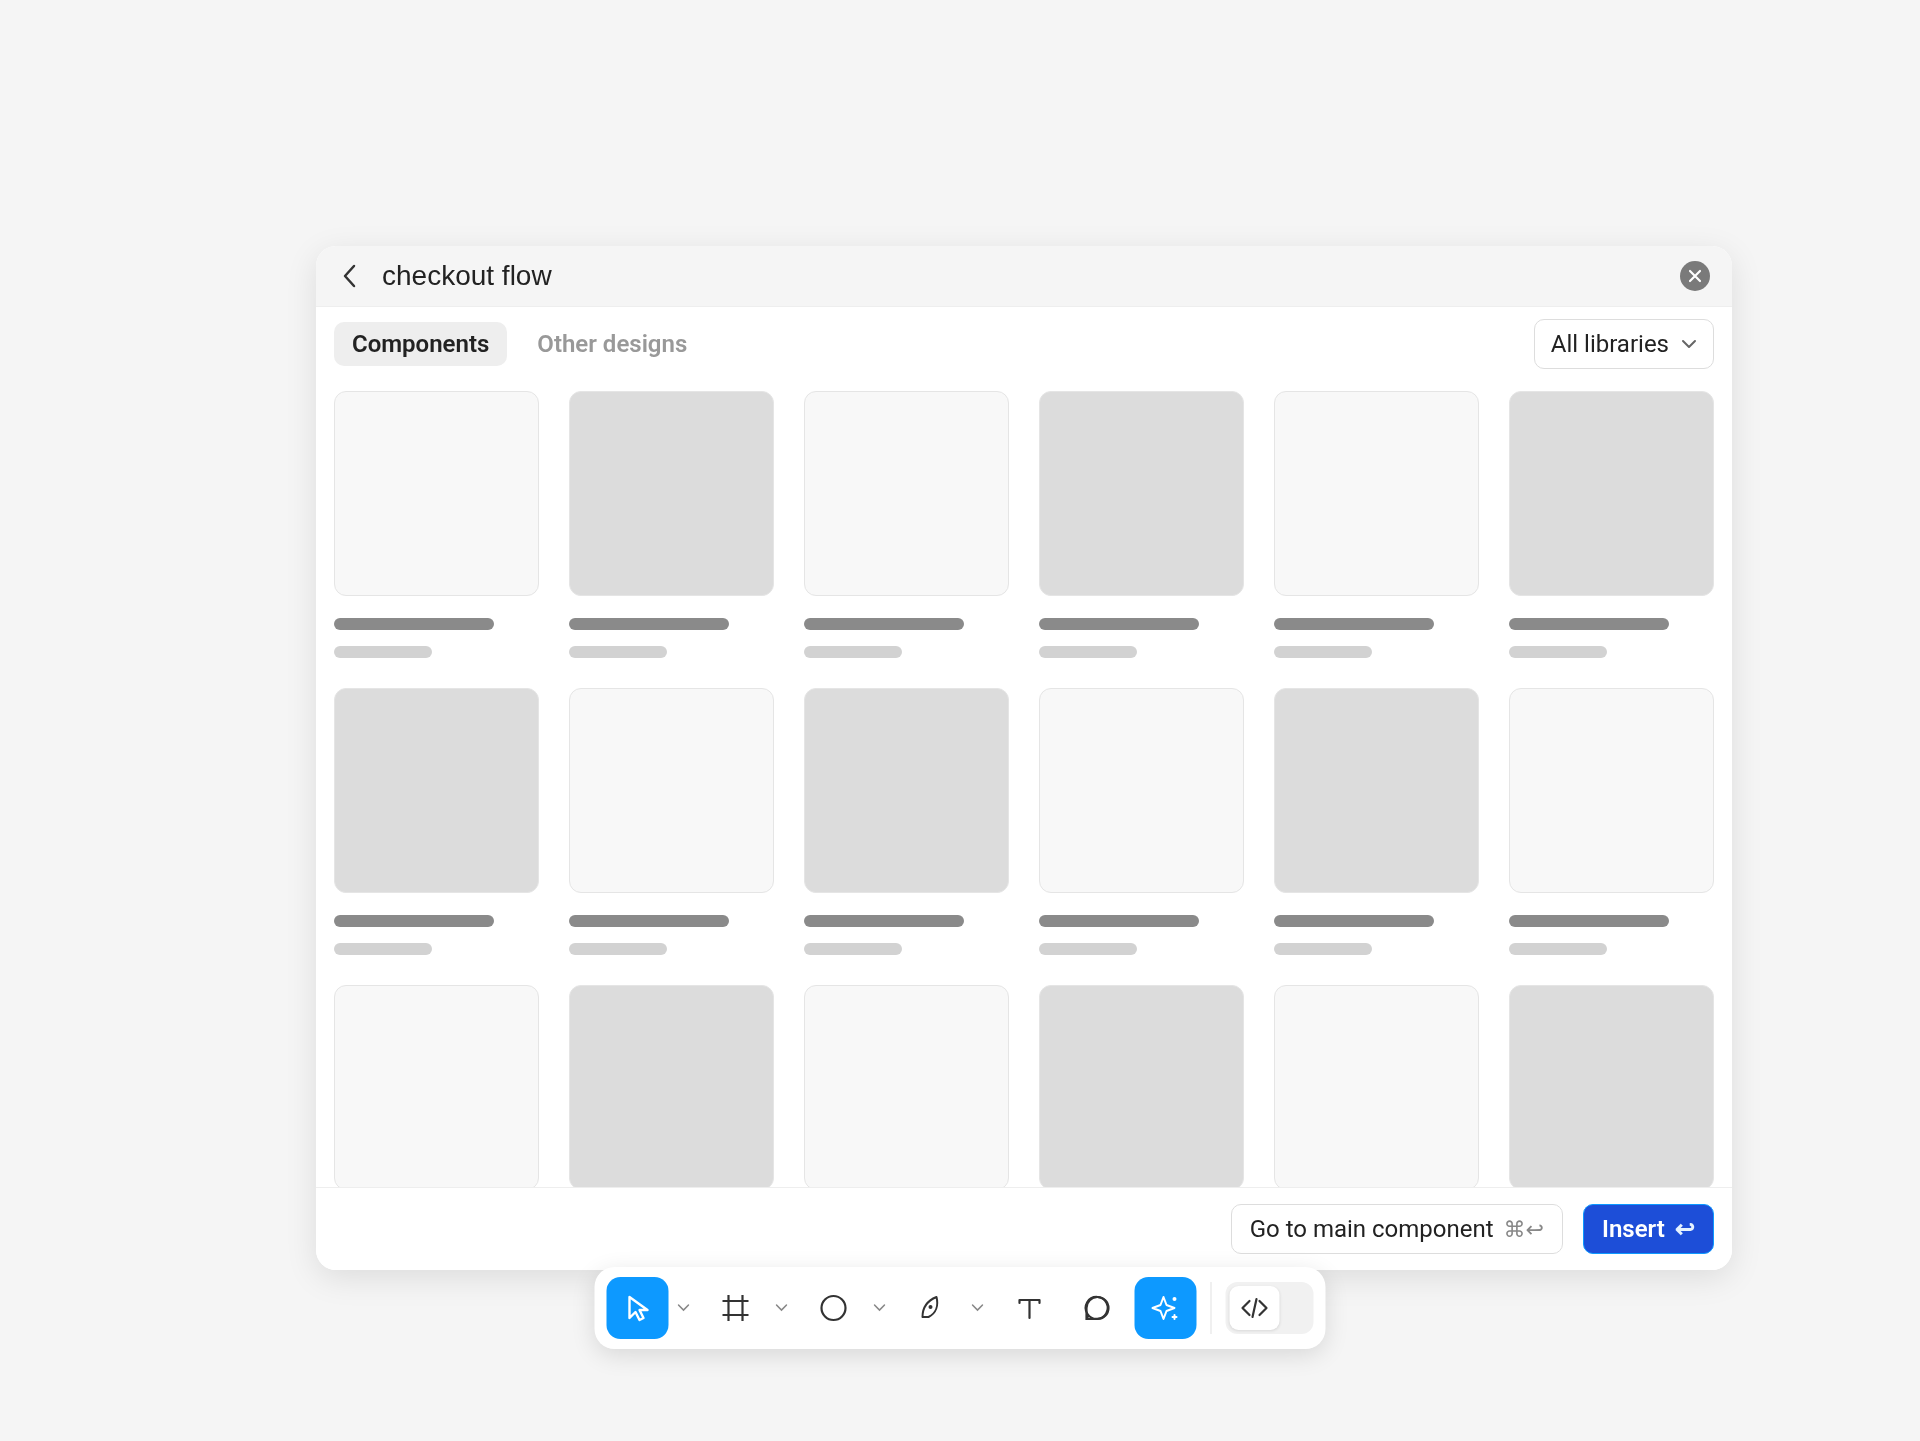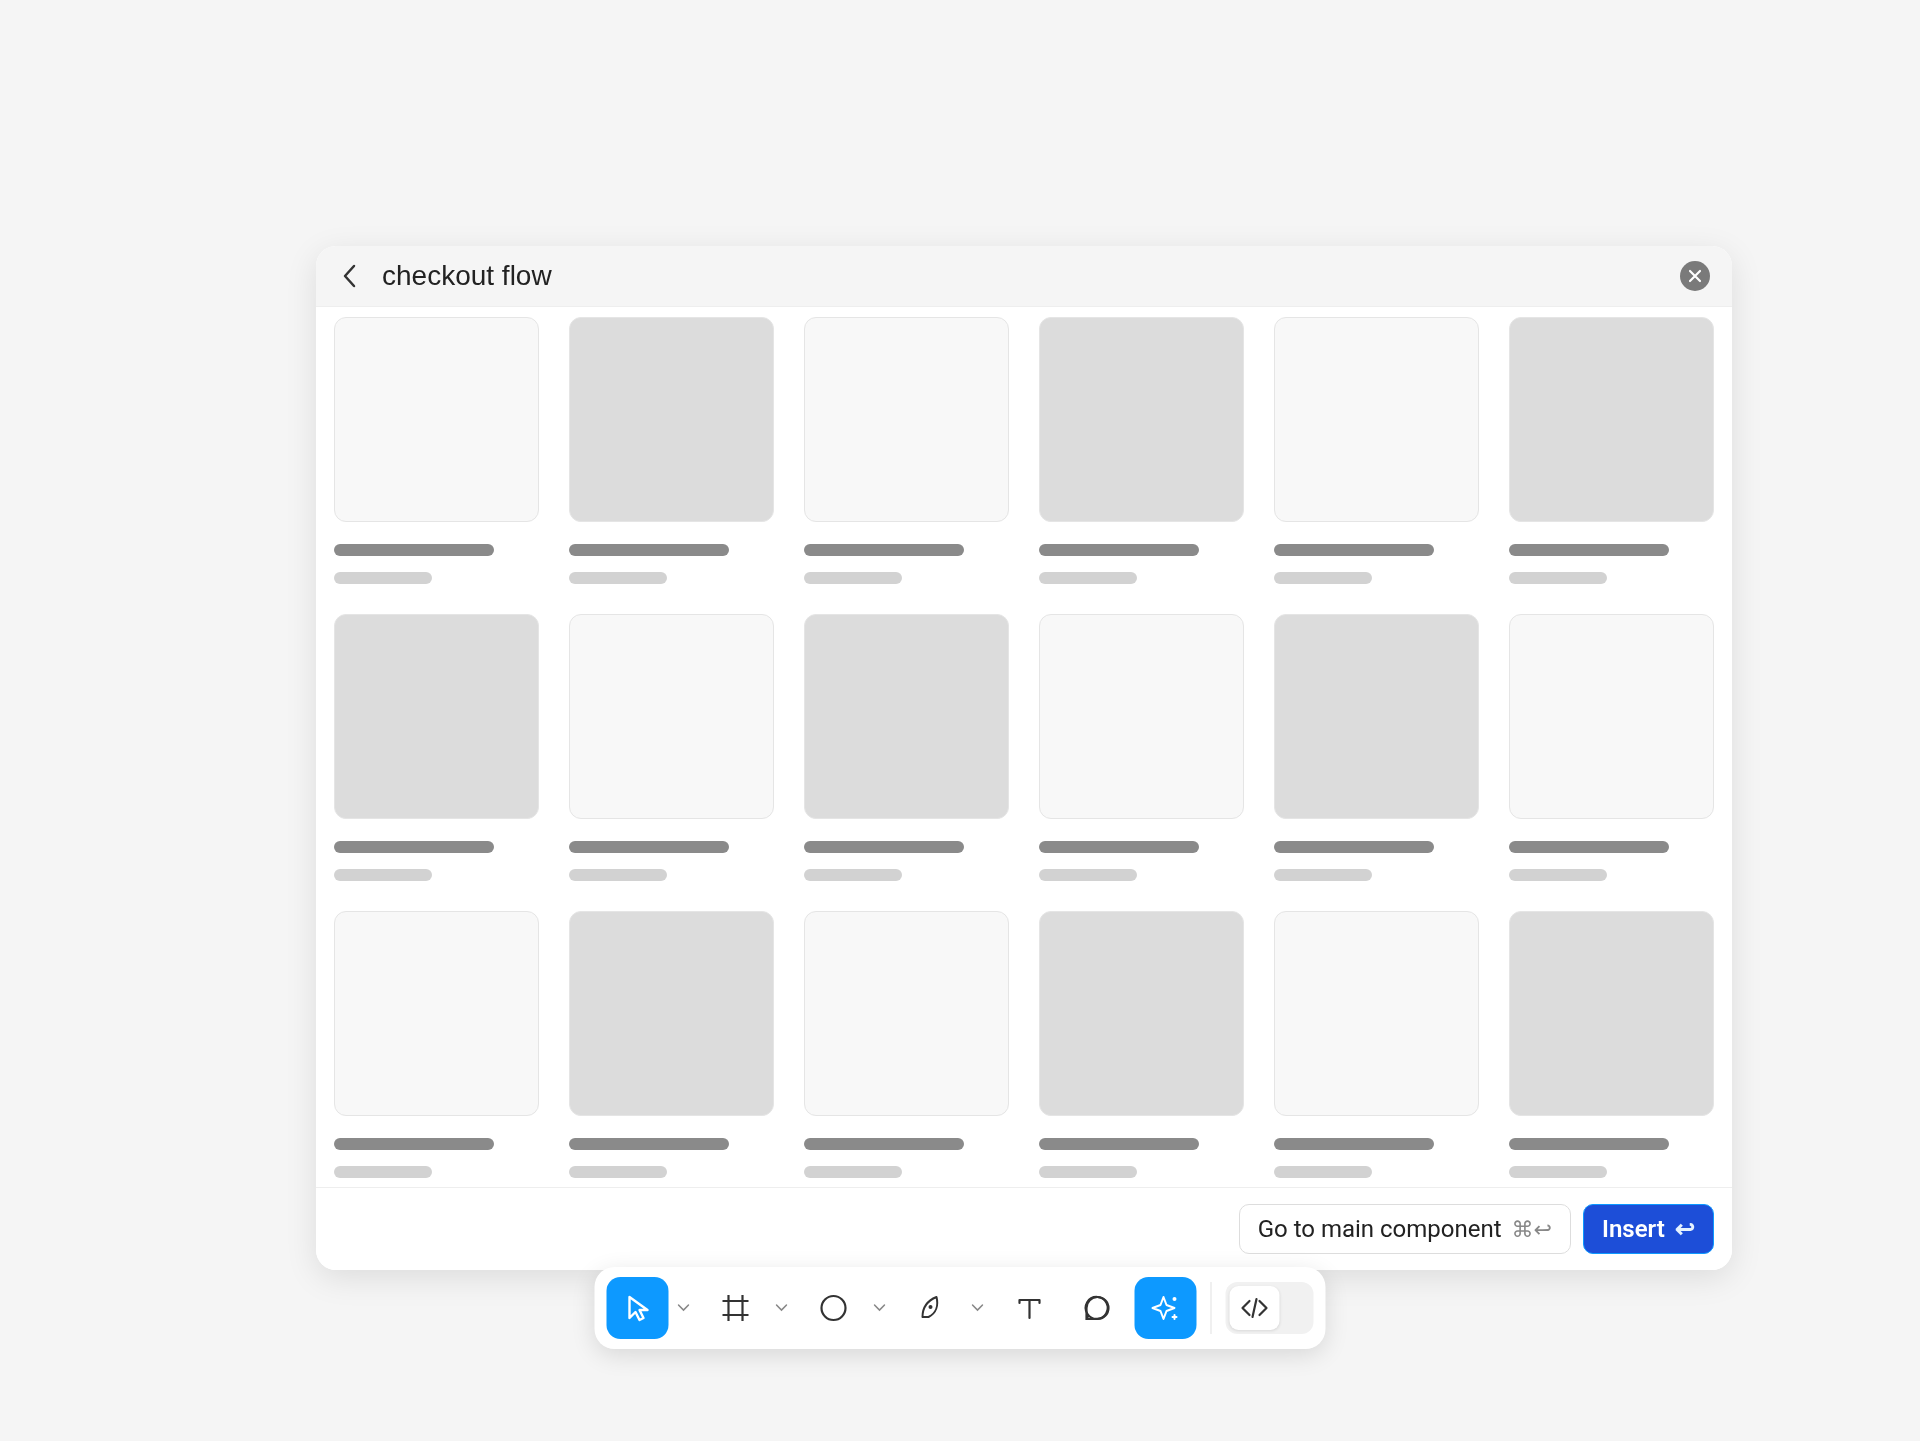--- a/index.html
+++ b/index.html
@@ -118,21 +118,21 @@
       height: 12px;
       width: 48%;
       background: #d2d2d2;
       border-radius: 6px;
       margin-top: 16px;
     }
     .action-bar {
       display: flex;
       justify-content: flex-end;
       align-items: center;
-      gap: 12px;
+      gap: 20px;
       padding: 16px 18px;
       border-top: 1px solid #eee;
       background: #fff;
     }
     .btn {
       display: flex;
       align-items: center;
       gap: 10px;
       padding: 10px 18px;
       border-radius: 10px;
@@ -219,20 +219,31 @@
         </svg>
     </div>
     <input class="search-input" autofocus="" value="checkout flow" placeholder="Search" style="">
     <div class="clear-btn">
       <svg width="14" height="14" viewBox="0 0 14 14">
           <path d="M2 2 L12 12 M12 2 L2 12" stroke="currentColor" stroke-width="2.2" stroke-linecap="round"></path>
         </svg>
     </div>
   </div>
 
+  <div class="filter-bar">
+    <div class="tab active">Components</div>
+    <div class="tab">Other designs</div>
+    <div class="spacer"></div>
+    <div class="dropdown">
+      <span>All libraries</span>
+      <svg width="16" height="10" viewBox="0 0 16 10">
+          <path d="M2 2 L8 8 L14 2" stroke="#666" stroke-width="2" fill="none" stroke-linecap="round" stroke-linejoin="round"></path>
+        </svg>
+    </div>
+  </div>
 
   <div class="results" id="results-grid">
   <div class="result-card">
         <div class="thumb"></div>
         <div class="line1"></div>
         <div class="line2"></div>
       </div>
       <div class="result-card">
         <div class="thumb dark"></div>
         <div class="line1"></div>

